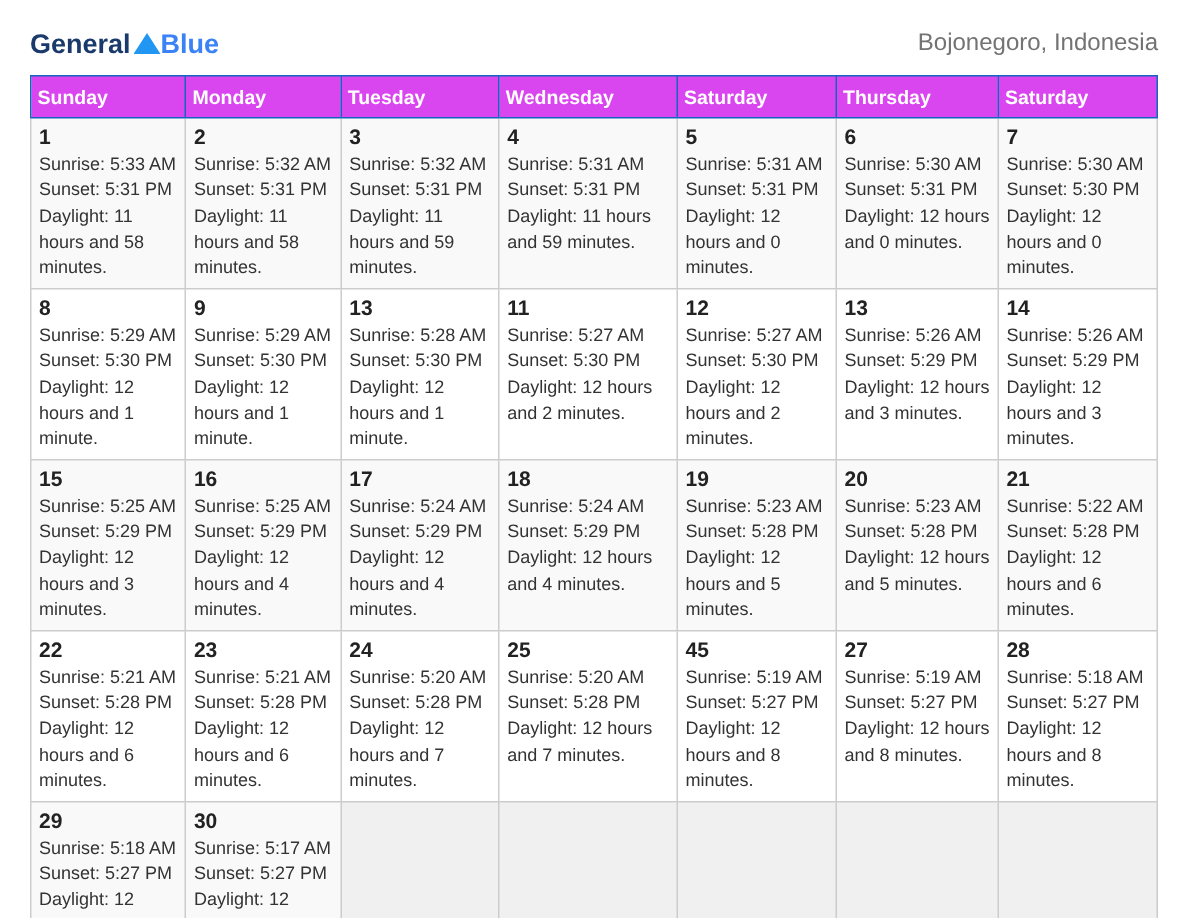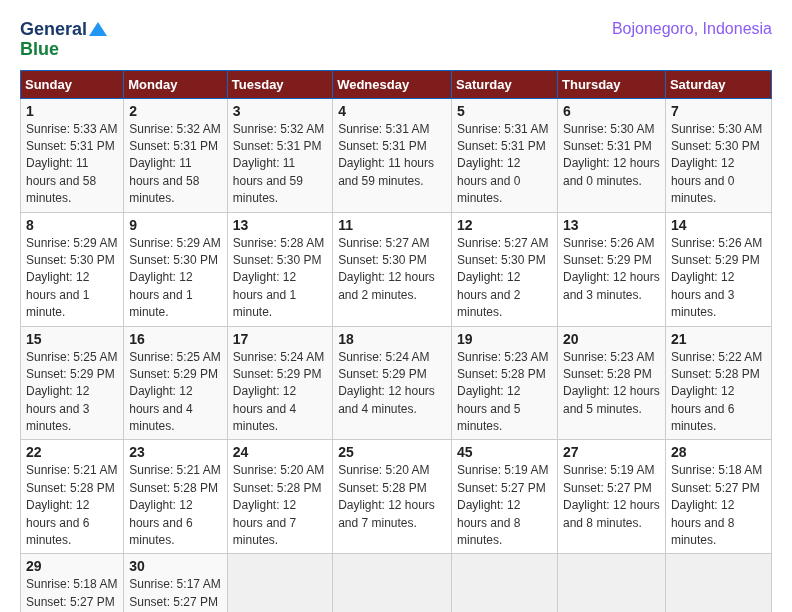--- a/index.html
+++ b/index.html
@@ -11,44 +11,43 @@
       padding: 20px;
     }
     .header {
       display: flex;
       justify-content: space-between;
       align-items: flex-start;
       margin-bottom: 10px;
     }
     .logo {
       display: flex;
-      flex-direction: column;
       font-size: 18px;
       font-weight: bold;
       color: #1a3a6b;
       line-height: 1.1;
     }
     .logo .general { display: flex; align-items: center; }
     .title-section { text-align: right; }
     .main-title {
       font-size: 36px;
       font-weight: normal;
       color: #333;
     }
     .subtitle {
       font-size: 16px;
-      color: #8b5cf6;
+      color: #737373;
     }
     table {
       width: 100%;
       border-collapse: collapse;
       font-size: 11px;
     }
     thead tr th {
-      background: #7f1d1d;
+      background: #d946ef;
       color: #fff;
       padding: 6px 4px;
       text-align: left;
       font-weight: bold;
       font-size: 13px;
       border: 1px solid #1565C0;
     }
     tbody tr td {
       border: 1px solid #ccc;
       padding: 4px 5px;
@@ -80,21 +79,21 @@
 <body>
 
 <div class="header">
   <div class="logo">
     <div class="general">
       <span>General</span>
       <svg width="18" height="18" viewBox="0 0 18 18" style="margin-left:2px;margin-top:-2px;">
         <polygon points="9,2 18,16 0,16" fill="#2196F3"></polygon>
       </svg>
     </div>
-    <span style="color:#15803d;font-size:18px;font-weight:bold;">Blue</span>
+    <span style="color:#3b82f6;font-size:18px;font-weight:bold;">Blue</span>
   </div>
   <div class="title-section">
     <div class="subtitle">Bojonegoro, Indonesia</div>
   </div>
 </div>
 
 <table>
   <thead>
     <tr>
     <th>Sunday</th>

